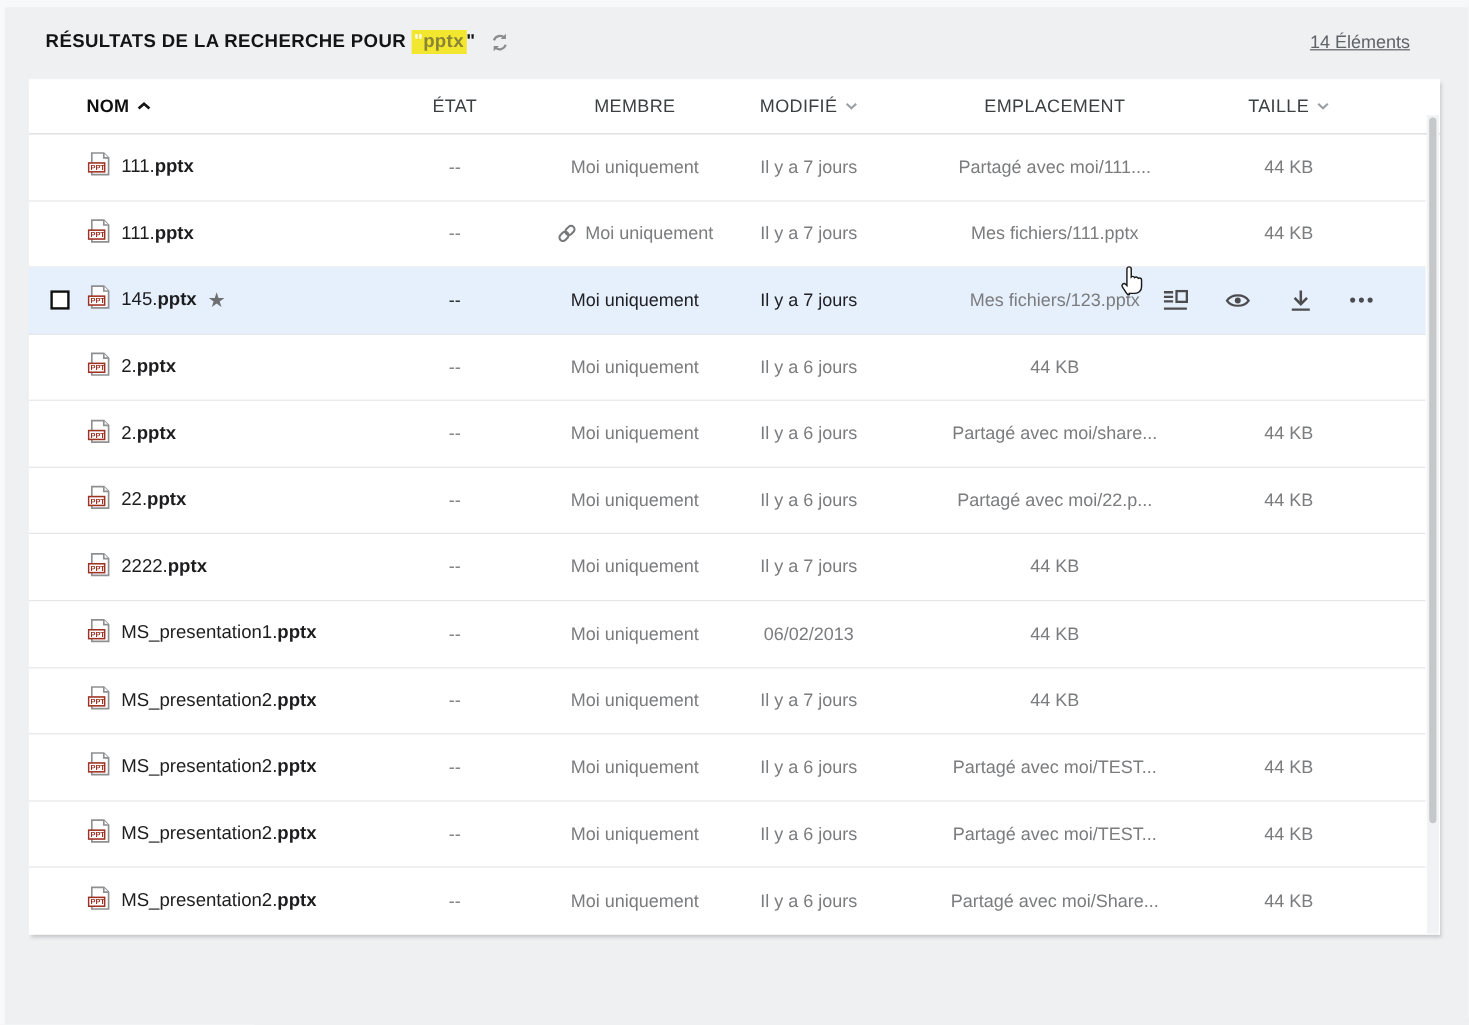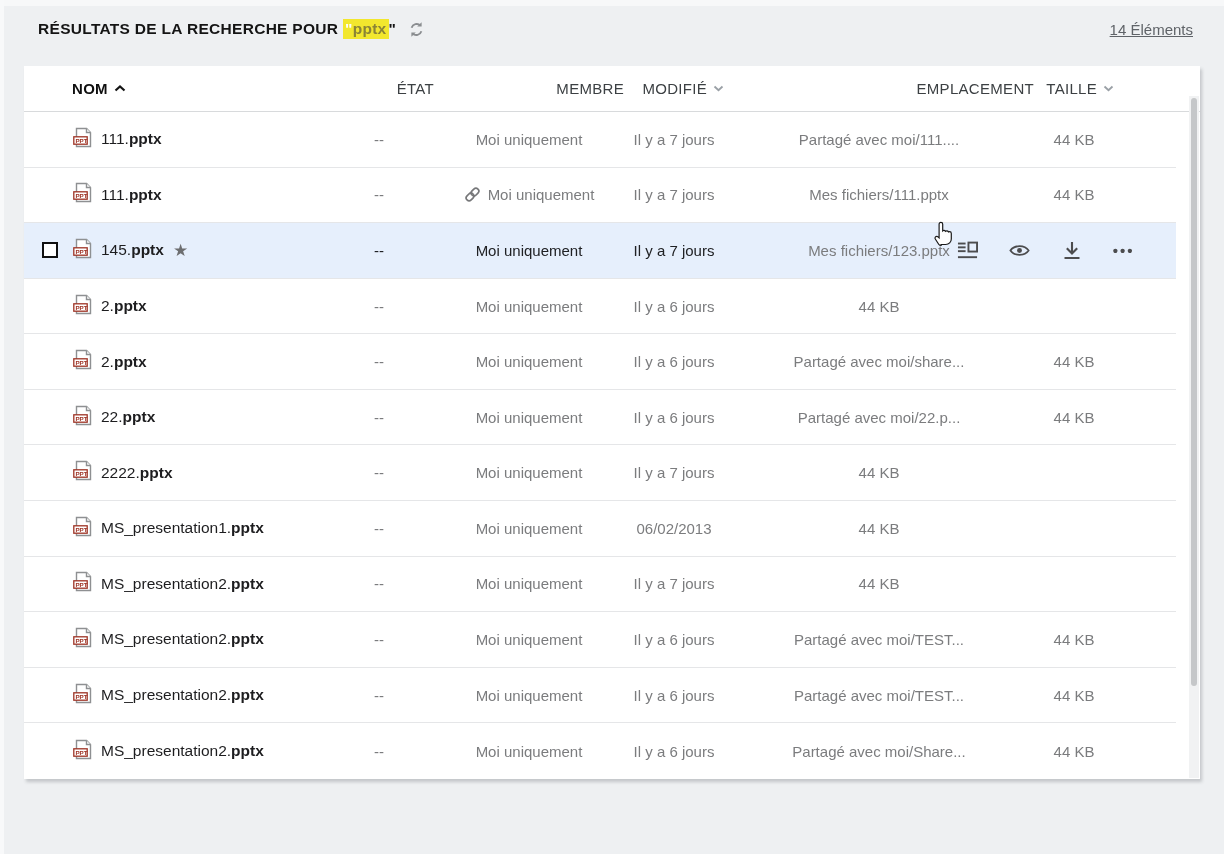--- a/index.html
+++ b/index.html
@@ -7,46 +7,46 @@
   body {
     font-family:"Liberation Sans", sans-serif;
     background:#eef0f2;
     position:relative;
     color:#202124;
   }
   .top-strip { position:absolute; top:0; left:0; right:0; height:6px; background:#f7f8f9; }
   .left-strip { position:absolute; top:0; left:0; bottom:0; width:4px; background:#f8f9fa; }
 
   
-  .page-header { position:absolute; top:14px; left:38px; right:31px; height:30px; display:flex; align-items:center; }
+  .page-header { position:absolute; top:14px; left:38px; right:49px; height:30px; display:flex; align-items:flex-end; }
   .page-title { font-size:15.5px; font-weight:bold; letter-spacing:.3px; color:#141414; white-space:nowrap; }
   .page-title mark { background:#f2e72e; color:#8a8436; padding:1px 2px 2px 2px; font-weight:bold; }
   .page-title mark .q { color:#fdfdfb; }
   .refresh-btn { margin-left:12px; width:17px; height:17px; cursor:pointer; }
   .items-count { margin-left:auto; font-size:15px; color:#5f6368;text-decoration:underline; }
 
   
   .card {
     position:absolute; left:24px; top:66px; width:1176px; height:713px;
     background:#fff; box-shadow:2px 3px 3px rgba(90,95,100,.28);
   }
   .grid-cols {
     display:grid;
     grid-template-columns:300px 110px 190px 100px 310px 80px 1fr;
     align-items:center;
   }
   .thead {
     height:46px; border-bottom:1px solid #d8dadc; 
     font-size:15px; letter-spacing:.3px; color:#3c4043;
   }
-  .th { display:flex; align-items:center; justify-content:flex-end; gap:6px; cursor:pointer; white-space:nowrap; }
+  .th { display:flex; align-items:center; justify-content:center; gap:6px; cursor:pointer; white-space:nowrap; }
   .th.name { justify-content:flex-start; padding-left:48px; font-weight:bold; color:#0f0f0f; }
   .sort-up svg, .sort-down svg { display:block; }
 
-  .tbody { display:flex; flex-direction:column; height:667px; padding-right:24px; }
+  .tbody { display:flex; flex-direction:column; height:667px; padding-right:12px; }
   .row {
     height:55.583px; flex:none; border-bottom:1px solid #e5e6e8;
     font-size:15px; color:#7b7c7e; position:relative; cursor:pointer;
   }
   .row:last-child { border-bottom:none; }
   .row .cell { display:flex; align-items:center; justify-content:center; overflow:hidden; white-space:nowrap; gap:7px; }
   .row.selected { background:#e6effc; }
   .row.selected .cell.etat, .row.selected .cell.membre, .row.selected .cell.modifie { color:#202124; }
 
   .cell.name { justify-content:flex-start; padding-left:18px; gap:0; color:#1d1d1f; font-size:15.5px; }

